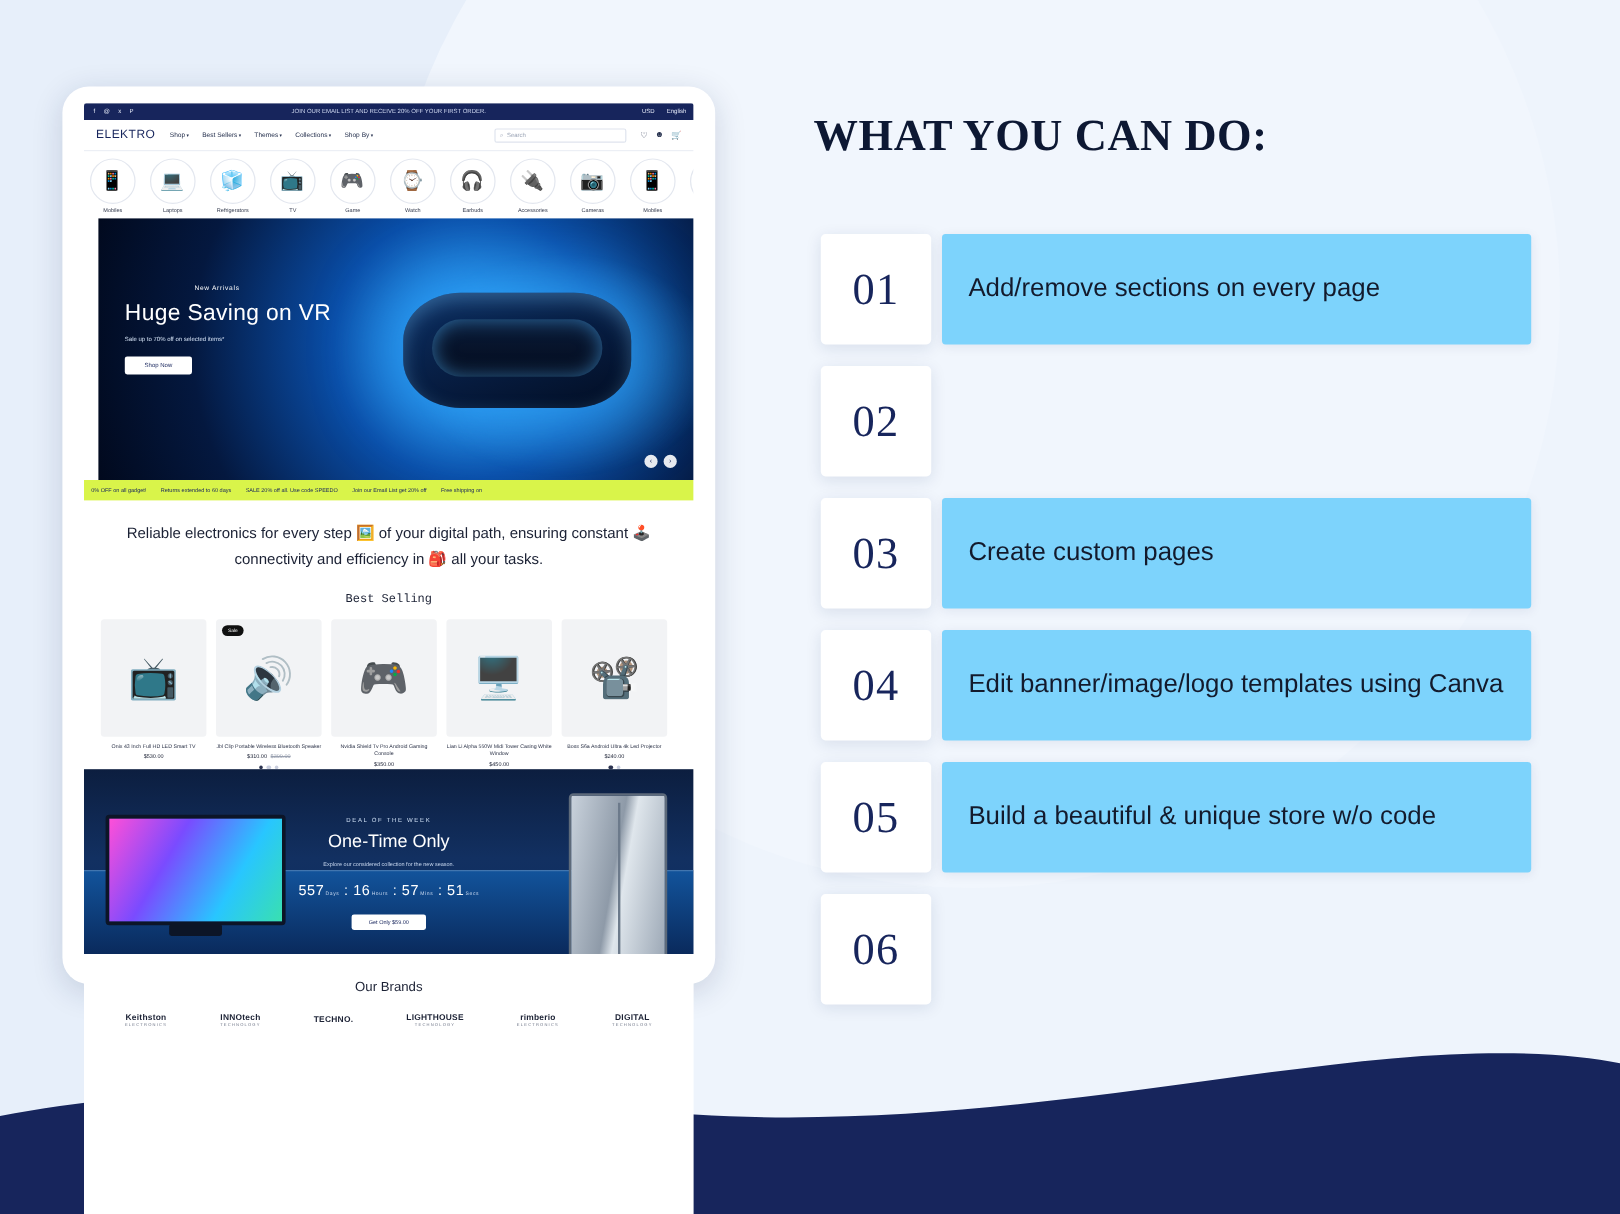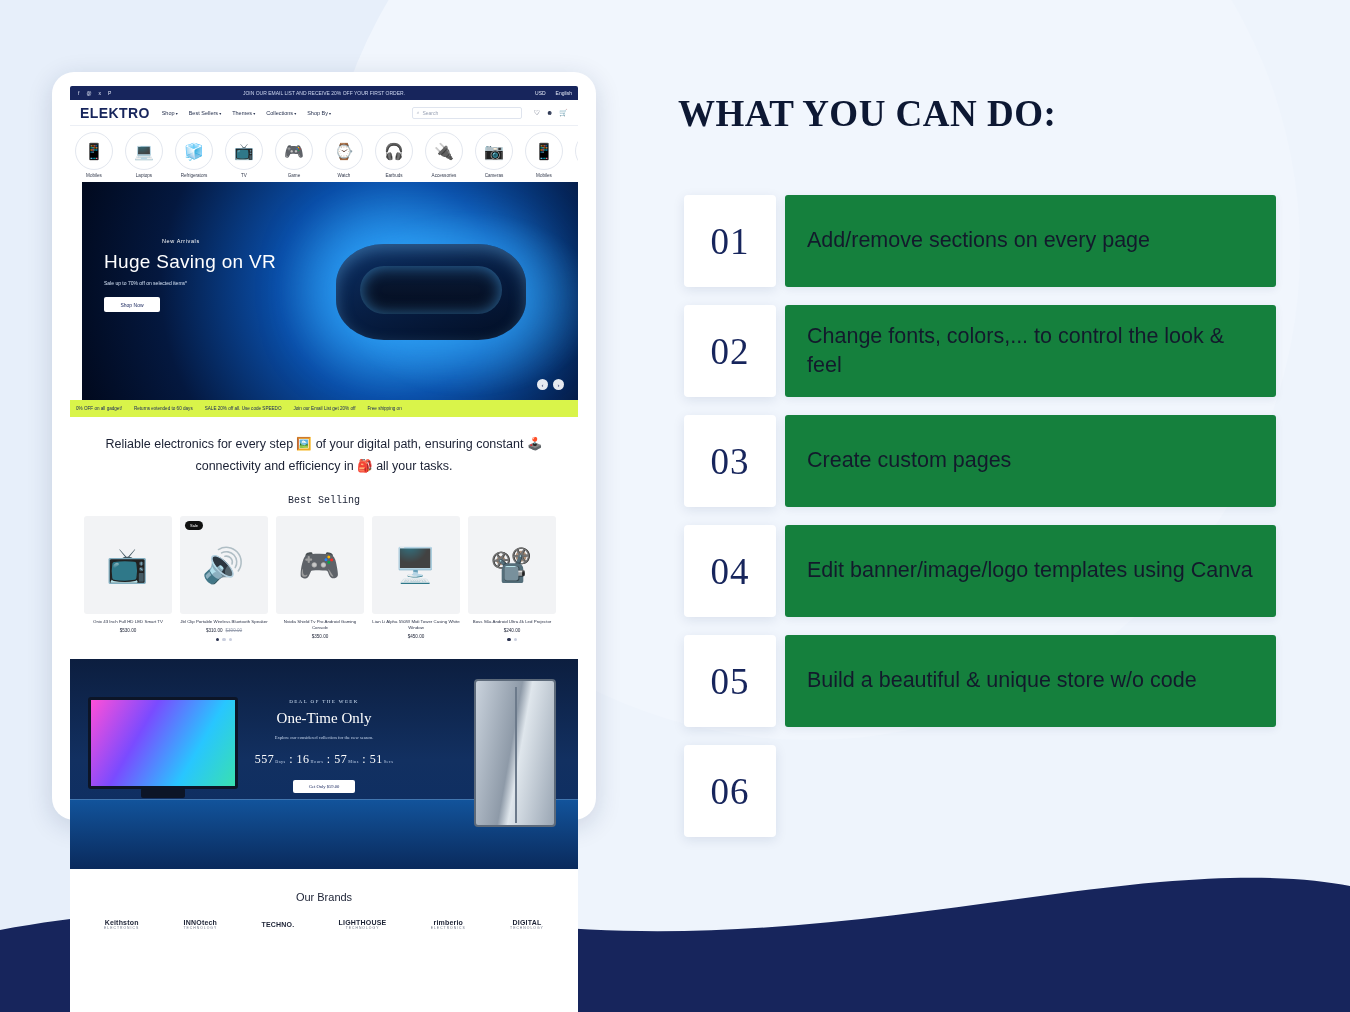--- a/index.html
+++ b/index.html
@@ -53,21 +53,21 @@
     display: flex; align-items: center; gap: 10px; font-size: 5px; color: #e4e9f7;
   }
   .site-announce .left-soc {
     position: absolute; left: 8px; top: 0; height: 14px;
     display: flex; align-items: center; gap: 7px; font-size: 5px; color: #e4e9f7;
   }
   .site-nav {
     height: 26px; background: #fff; border-bottom: 1px solid #eceff5;
     display: flex; align-items: center; padding: 0 10px; gap: 12px;
   }
-  .brand { font-size: 14px; font-weight: 700; letter-spacing: .4px; color: #17255c; }
+  .brand { font-size: 10px; font-weight: 400; letter-spacing: .4px; color: #17255c; }
   .nav-links { display: flex; gap: 11px; font-size: 5.5px; color: #25304d; }
   .nav-links span::after { content: " ▾"; font-size: 4px; }
   .nav-search {
     margin-left: auto; width: 110px; height: 12px; border: 1px solid #dfe4ee;
     border-radius: 2px; display: flex; align-items: center; padding: 0 4px; gap: 3px;
     font-size: 5px; color: #9aa3b5;
   }
   .nav-icons { display: flex; gap: 6px; align-items: center; font-size: 7px; color: #25304d; }
   
   .cats { display: flex; gap: 6px; padding: 6px 4px 4px 2px; overflow: hidden; }
@@ -143,24 +143,23 @@
     font-size: 4px; border-radius: 7px; padding: 2px 5px;
   }
   .card .nm { font-size: 4.4px; text-align: center; color: #2a3146; margin-top: 5px; line-height: 1.35; }
   .card .pr { font-size: 4.6px; text-align: center; color: #1b2134; margin-top: 3px; }
   .card .pr s { color: #9aa1b0; margin-left: 3px; }
   .card .cdots { display: flex; gap: 3px; justify-content: center; margin-top: 5px; }
   .card .cdots i { width: 3.5px; height: 3.5px; border-radius: 50%; background: #c9cede; }
   .card .cdots i.on { background: #2b3350; }
   
   .deal {
-    margin-top: 18px; height: 210px; position: relative; overflow: hidden;
+    height: 154px; position: relative; overflow: hidden;
     background: linear-gradient(180deg,#0c1e3f 0%,#123061 48%,#0a2d63 100%);
     color: #fff;
-    font-family: Liberation Serif, serif;
   }
   .deal .floor {
     position: absolute; left: 0; bottom: 0; width: 100%; height: 70px;
     background: linear-gradient(180deg,#12549c,#0a2a5c);
     box-shadow: inset 0 1px 0 rgba(255,255,255,.2);
   }
   .deal .tv {
     position: absolute; left: 18px; top: 38px; width: 150px; height: 92px;
     background: linear-gradient(120deg,#ff4fd8,#7a4bff 35%,#28c6ff 70%,#39e0b0);
     border: 3px solid #0c1527; border-radius: 3px;
@@ -207,21 +206,21 @@
     background: #fff; border-radius: 4px;
     box-shadow: 0 3px 12px rgba(23,37,92,.10);
     display: flex; align-items: center; justify-content: center;
   }
   .row .num {
     font-family: "Liberation Serif", serif;
     font-size: 37px; color: #17255c; letter-spacing: 1px;
   }
   .row .txt-card {
     position: absolute; left: 101px; top: 0; right: 0; height: 92px;
-    background: #15803d; border-radius: 3px;
+    background: #7dd3fc; border-radius: 3px;
     box-shadow: 0 2px 9px rgba(23,37,92,.08);
     display: flex; align-items: center; padding: 0 22px;
   }
   .row .txt {
     font-size: 21.5px; color: #131a2c; line-height: 1.36; font-weight: 400;
   }
 </style>
 </head>
 <body>
 
@@ -446,23 +445,20 @@
       <span class="num">01</span>
     </div>
     <div class="txt-card">
       <span class="txt">Add/remove sections on every page</span>
     </div>
   </div>
   <div class="row">
     <div class="num-card">
       <span class="num">02</span>
     </div>
-    <div class="txt-card">
-      <span class="txt">Change fonts, colors,... to control the look &amp; feel</span>
-    </div>
   </div>
   <div class="row">
     <div class="num-card">
       <span class="num">03</span>
     </div>
     <div class="txt-card">
       <span class="txt">Create custom pages</span>
     </div>
   </div>
   <div class="row">

